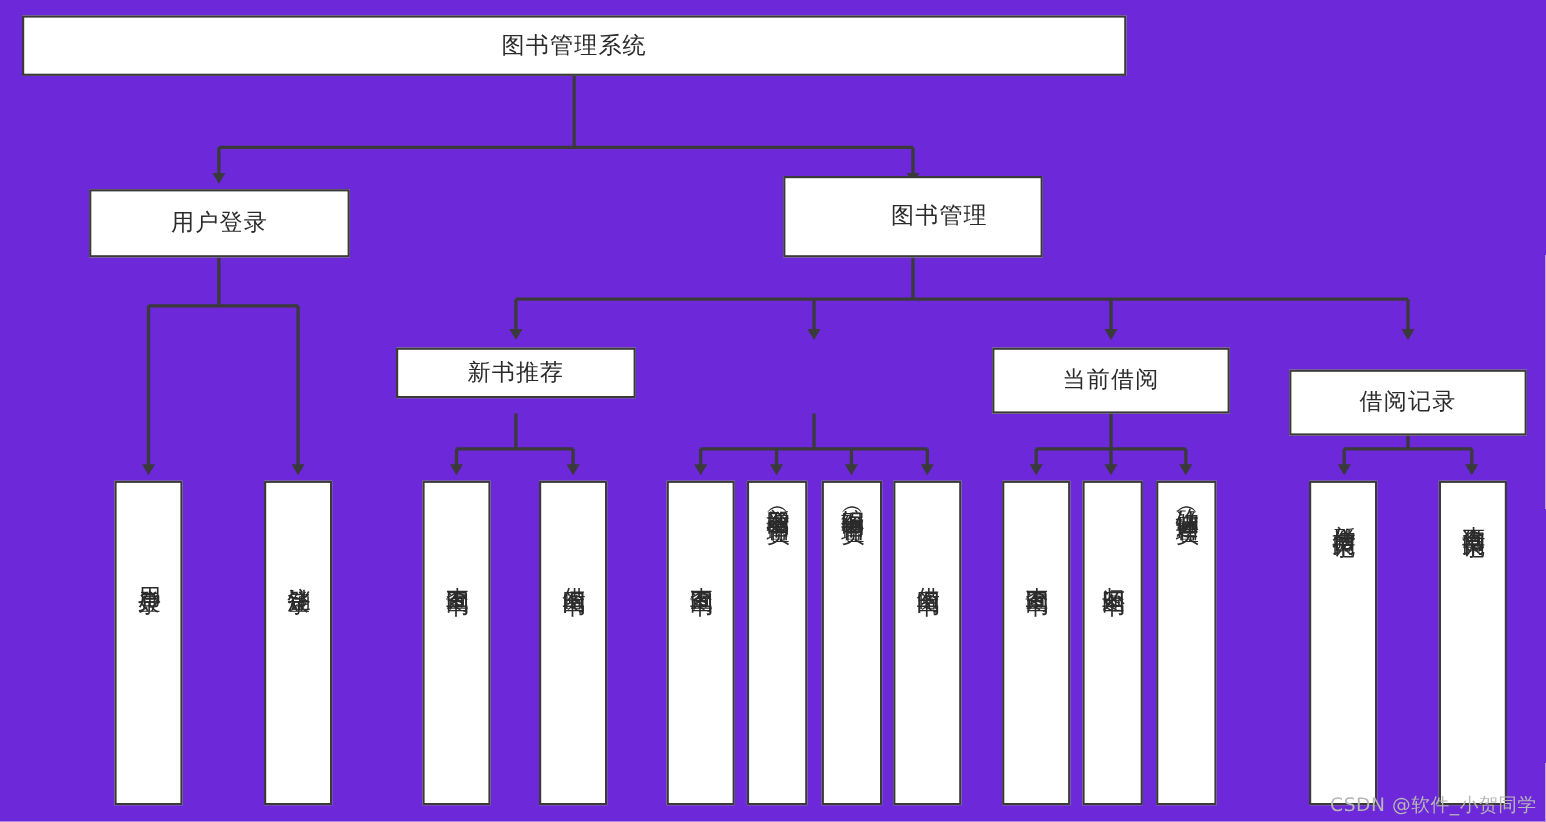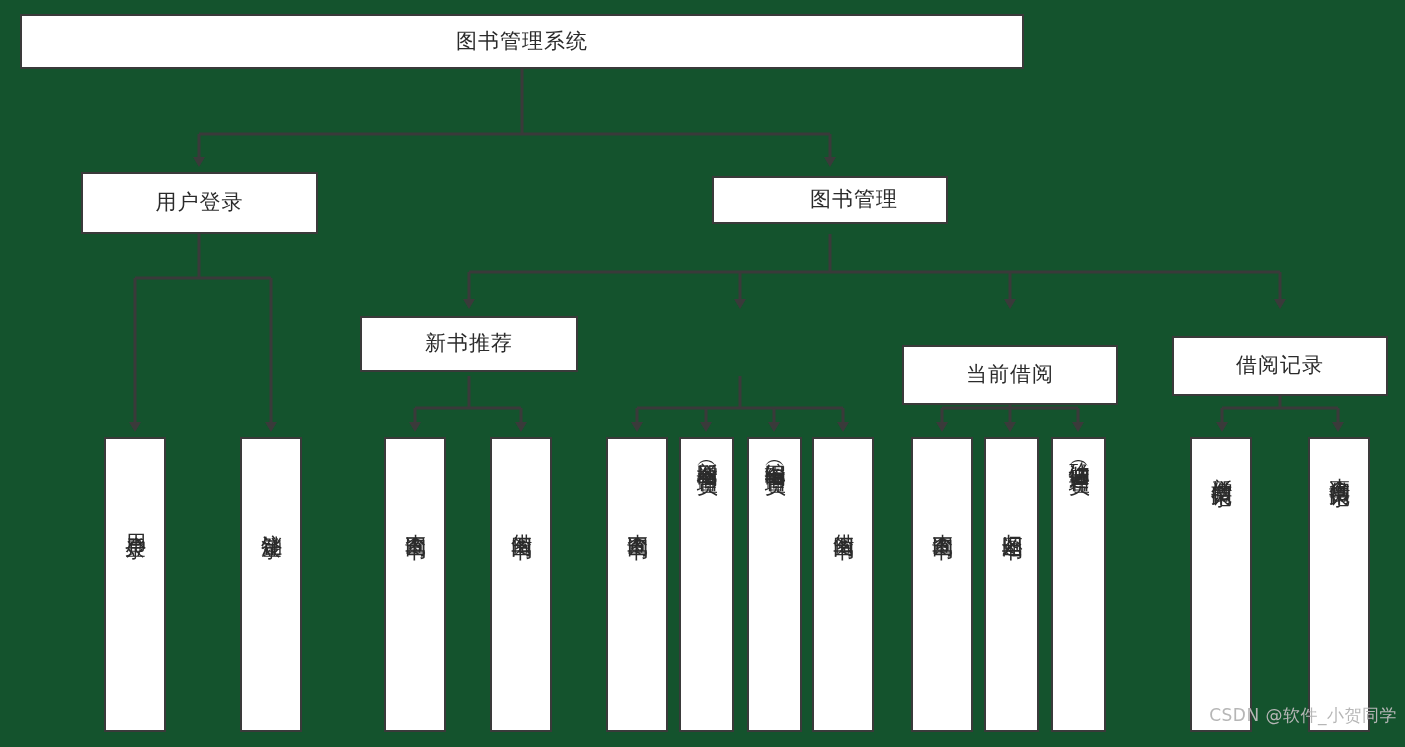--- a/index.html
+++ b/index.html
@@ -4,21 +4,21 @@
 <style>
   html, body {
     margin: 0;
     padding: 0;
     background: #ffffff;
   }
   #canvas {
     position: relative;
     width: 1405px;
     height: 747px;
-    background: #14532d;
+    background: #6d28d9;
     font-family: "DejaVu Sans", "Liberation Sans", sans-serif;
     overflow: hidden;
   }
   #edges {
     position: absolute;
     left: 0;
     top: 0;
     width: 1405px;
     height: 747px;
     pointer-events: none;
@@ -51,21 +51,21 @@
     line-height: 1.32;
     letter-spacing: 2px;
     white-space: nowrap;
   }
   .node.leaf.mid .lbl-v {
     margin-top: 72px;
   }
   .watermark {
     position: absolute;
     right: 8px;
-    bottom: 20px;
+    bottom: 4px;
     font-size: 17px;
     color: #b6b6b6;
     white-space: nowrap;
     letter-spacing: 0.5px;
     margin-left: 48px;
   }
 </style>
 </head>
 <body>
 
@@ -121,28 +121,28 @@
     </g>
   </svg>
 
   <div class="node" style="left:20px; top:14px; width:1004px; height:55px;">
     <span class="lbl-h">图书管理系统</span>
   </div>
 
   <div class="node" style="left:81px; top:172px; width:237px; height:62px;">
     <span class="lbl-h">用户登录</span>
   </div>
-  <div class="node" style="left:712px; top:176px; width:236px; height:48px;padding-left:48px;">
+  <div class="node" style="left:712px; top:160px; width:236px; height:74px;padding-left:48px;">
     <span class="lbl-h">图书管理</span>
   </div>
 
-  <div class="node" style="left:360px; top:316px; width:218px; height:56px;">
+  <div class="node" style="left:360px; top:316px; width:218px; height:46px;">
     <span class="lbl-h">新书推荐</span>
   </div>
-  <div class="node" style="left:902px; top:316px; width:216px; height:60px;margin-top:29px;">
+  <div class="node" style="left:902px; top:316px; width:216px; height:60px;">
     <span class="lbl-h">当前借阅</span>
   </div>
   <div class="node" style="left:1172px; top:316px; width:216px; height:60px;margin-top:20px;">
     <span class="lbl-h">借阅记录</span>
   </div>
 
   <div class="node leaf mid" style="left:104px; top:437px; width:62px; height:295px;">
     <span class="lbl-v">用户登录</span>
   </div>
   <div class="node leaf mid" style="left:240px; top:437px; width:62px; height:295px;">

